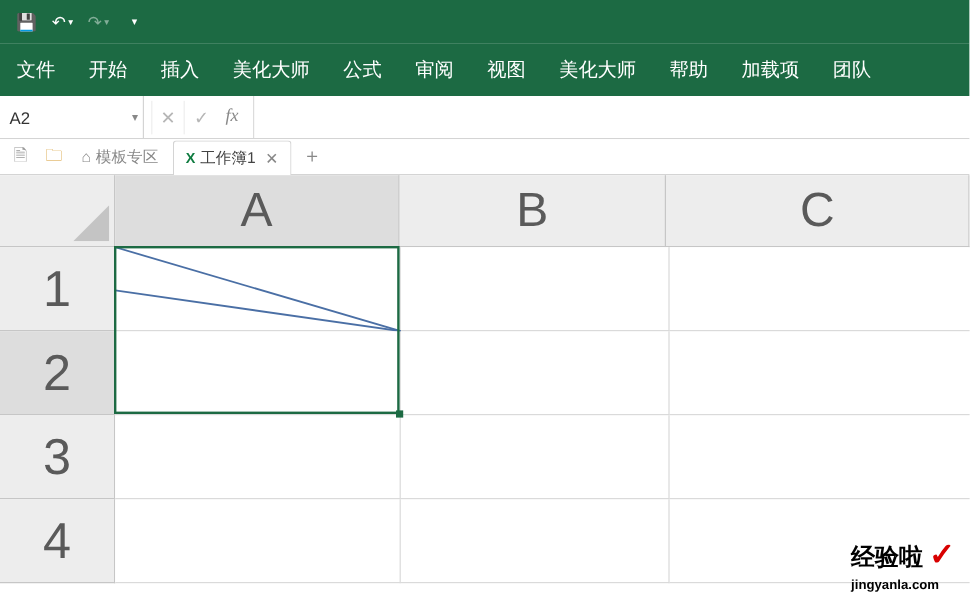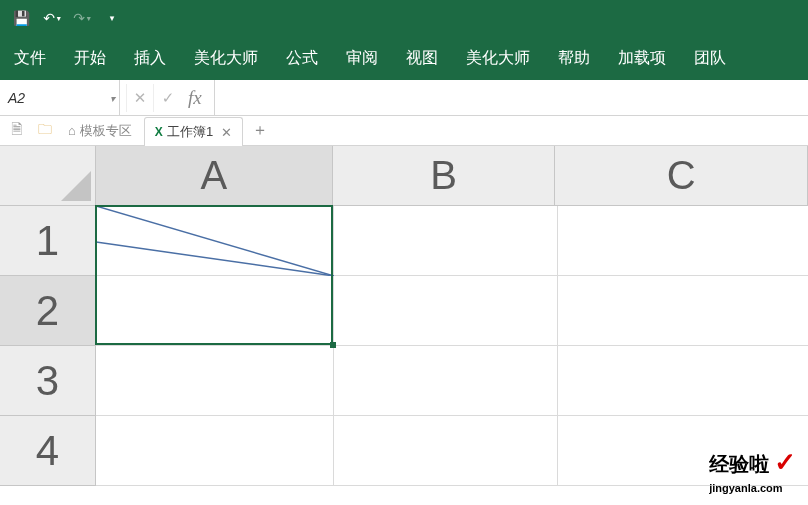--- a/index.html
+++ b/index.html
@@ -5,25 +5,25 @@
     * { margin:0; padding:0; box-sizing:border-box; font-family:"Microsoft YaHei","Segoe UI",Arial,sans-serif; }
     html,body { width:808px; height:505px; overflow:hidden; background:#fff; }
     .titlebar { height:36px; background:#1C6A43; display:flex; align-items:center; padding:0 8px; }
     .tb-btn { width:28px; height:28px; display:flex; align-items:center; justify-content:center; color:#fff; margin-right:2px; cursor:pointer; }
     .tb-btn.disabled { opacity:.45; cursor:default; }
     .tb-icon { font-size:14px; }
     .ribbon { height:44px; background:#1C6A43; display:flex; align-items:stretch; overflow:hidden; }
     .ribbon-tab { padding:0 14px; display:flex; align-items:center; color:#fff; font-size:16px; cursor:pointer; white-space:nowrap; }
     .ribbon-tab.search { padding:0 10px; margin-left:auto; }
     .namebox-row { height:36px; border-bottom:1px solid #D4D4D4; display:flex; align-items:stretch; background:#fff; }
-    .namebox { width:120px; border-right:1px solid #D4D4D4; display:flex; align-items:center; padding:0 8px; font-size:14px; color:#333; position:relative; background:#fff;font-style:italic; }
+    .namebox { width:120px; border-right:1px solid #D4D4D4; display:flex; align-items:center; padding:0 8px; font-size:14px; color:#333; position:relative; background:#fff; }
     .namebox .dd { position:absolute; right:4px; top:50%; transform:translateY(-50%); color:#888; font-size:10px; }
     .fx-controls { display:flex; align-items:center; padding:0 6px; border-right:1px solid #D4D4D4; }
     .fx-btn { width:28px; height:28px; display:flex; align-items:center; justify-content:center; color:#B6B6B6; font-size:15px; cursor:default; }
-    .fx-label { font-family:"Cambria Math","Times New Roman",serif; font-style:italic; font-size:19px; color:#888; margin:12px 6px; }
+    .fx-label { font-family:"Cambria Math","Times New Roman",serif; font-style:italic; font-size:15px; color:#888; margin:12px 6px; }
     .formula-input { flex:1; border:none; outline:none; padding:0 8px; font-size:14px; background:#fff; }
     .doc-tabs { height:30px; border-bottom:1px solid #D4D4D4; display:flex; align-items:center; padding:0 6px; gap:6px; background:#fff; }
     .icon-small { width:22px; height:22px; display:flex; align-items:center; justify-content:center; color:#999; font-size:14px; cursor:pointer; }
     .templates { display:flex; align-items:center; color:#888; font-size:13px; padding:0 6px; cursor:pointer; }
     .templates .home-ico { margin-right:4px; }
     .doc-tab { display:flex; align-items:center; padding:0 10px; height:30px; border:1px solid #D4D4D4; border-bottom:none; background:#fff; font-size:13px; color:#444; cursor:pointer; border-radius:3px 3px 0 0; position:relative; bottom:-1px; }
     .doc-tab .xl-ico { color:#107C41; font-weight:bold; font-size:12px; margin-right:4px; }
     .doc-tab .close { margin-left:8px; color:#888; font-size:13px; cursor:pointer; }
     .new-tab { width:22px; height:22px; display:flex; align-items:center; justify-content:center; color:#888; font-size:16px; cursor:pointer; }
     .grid-area { position:relative; height:calc(505px - 36px - 44px - 36px - 30px); background:#fff; }

